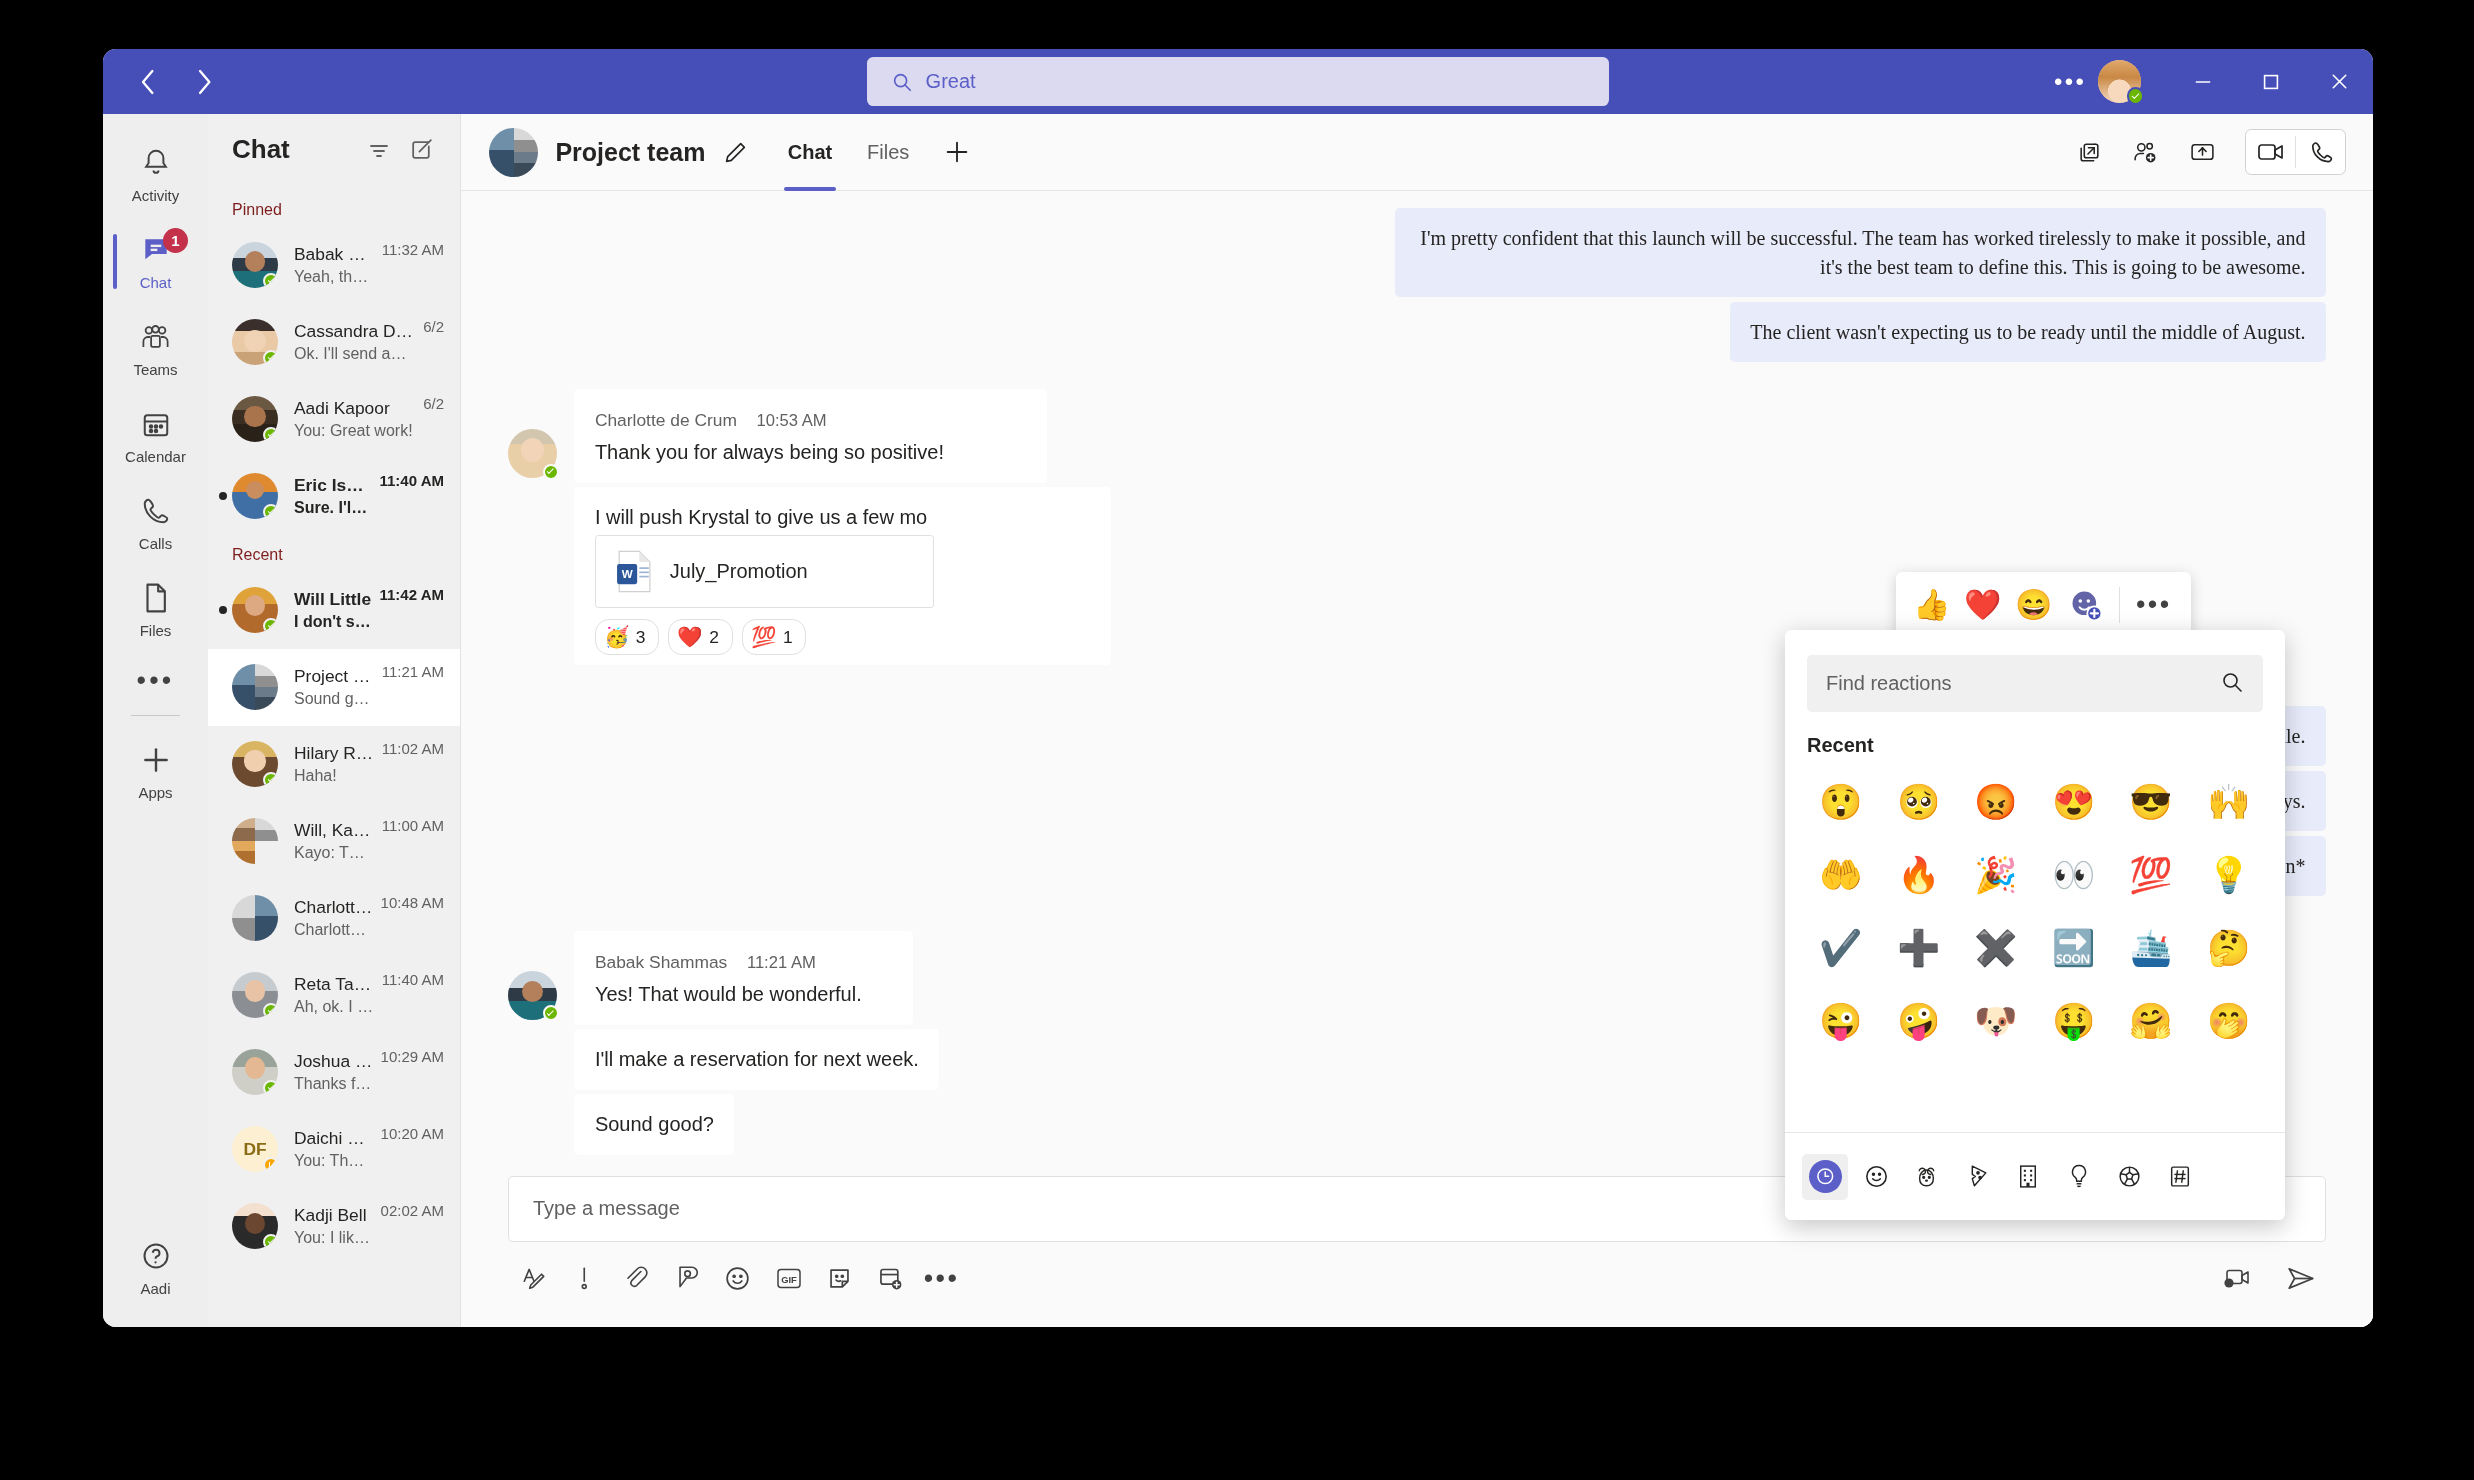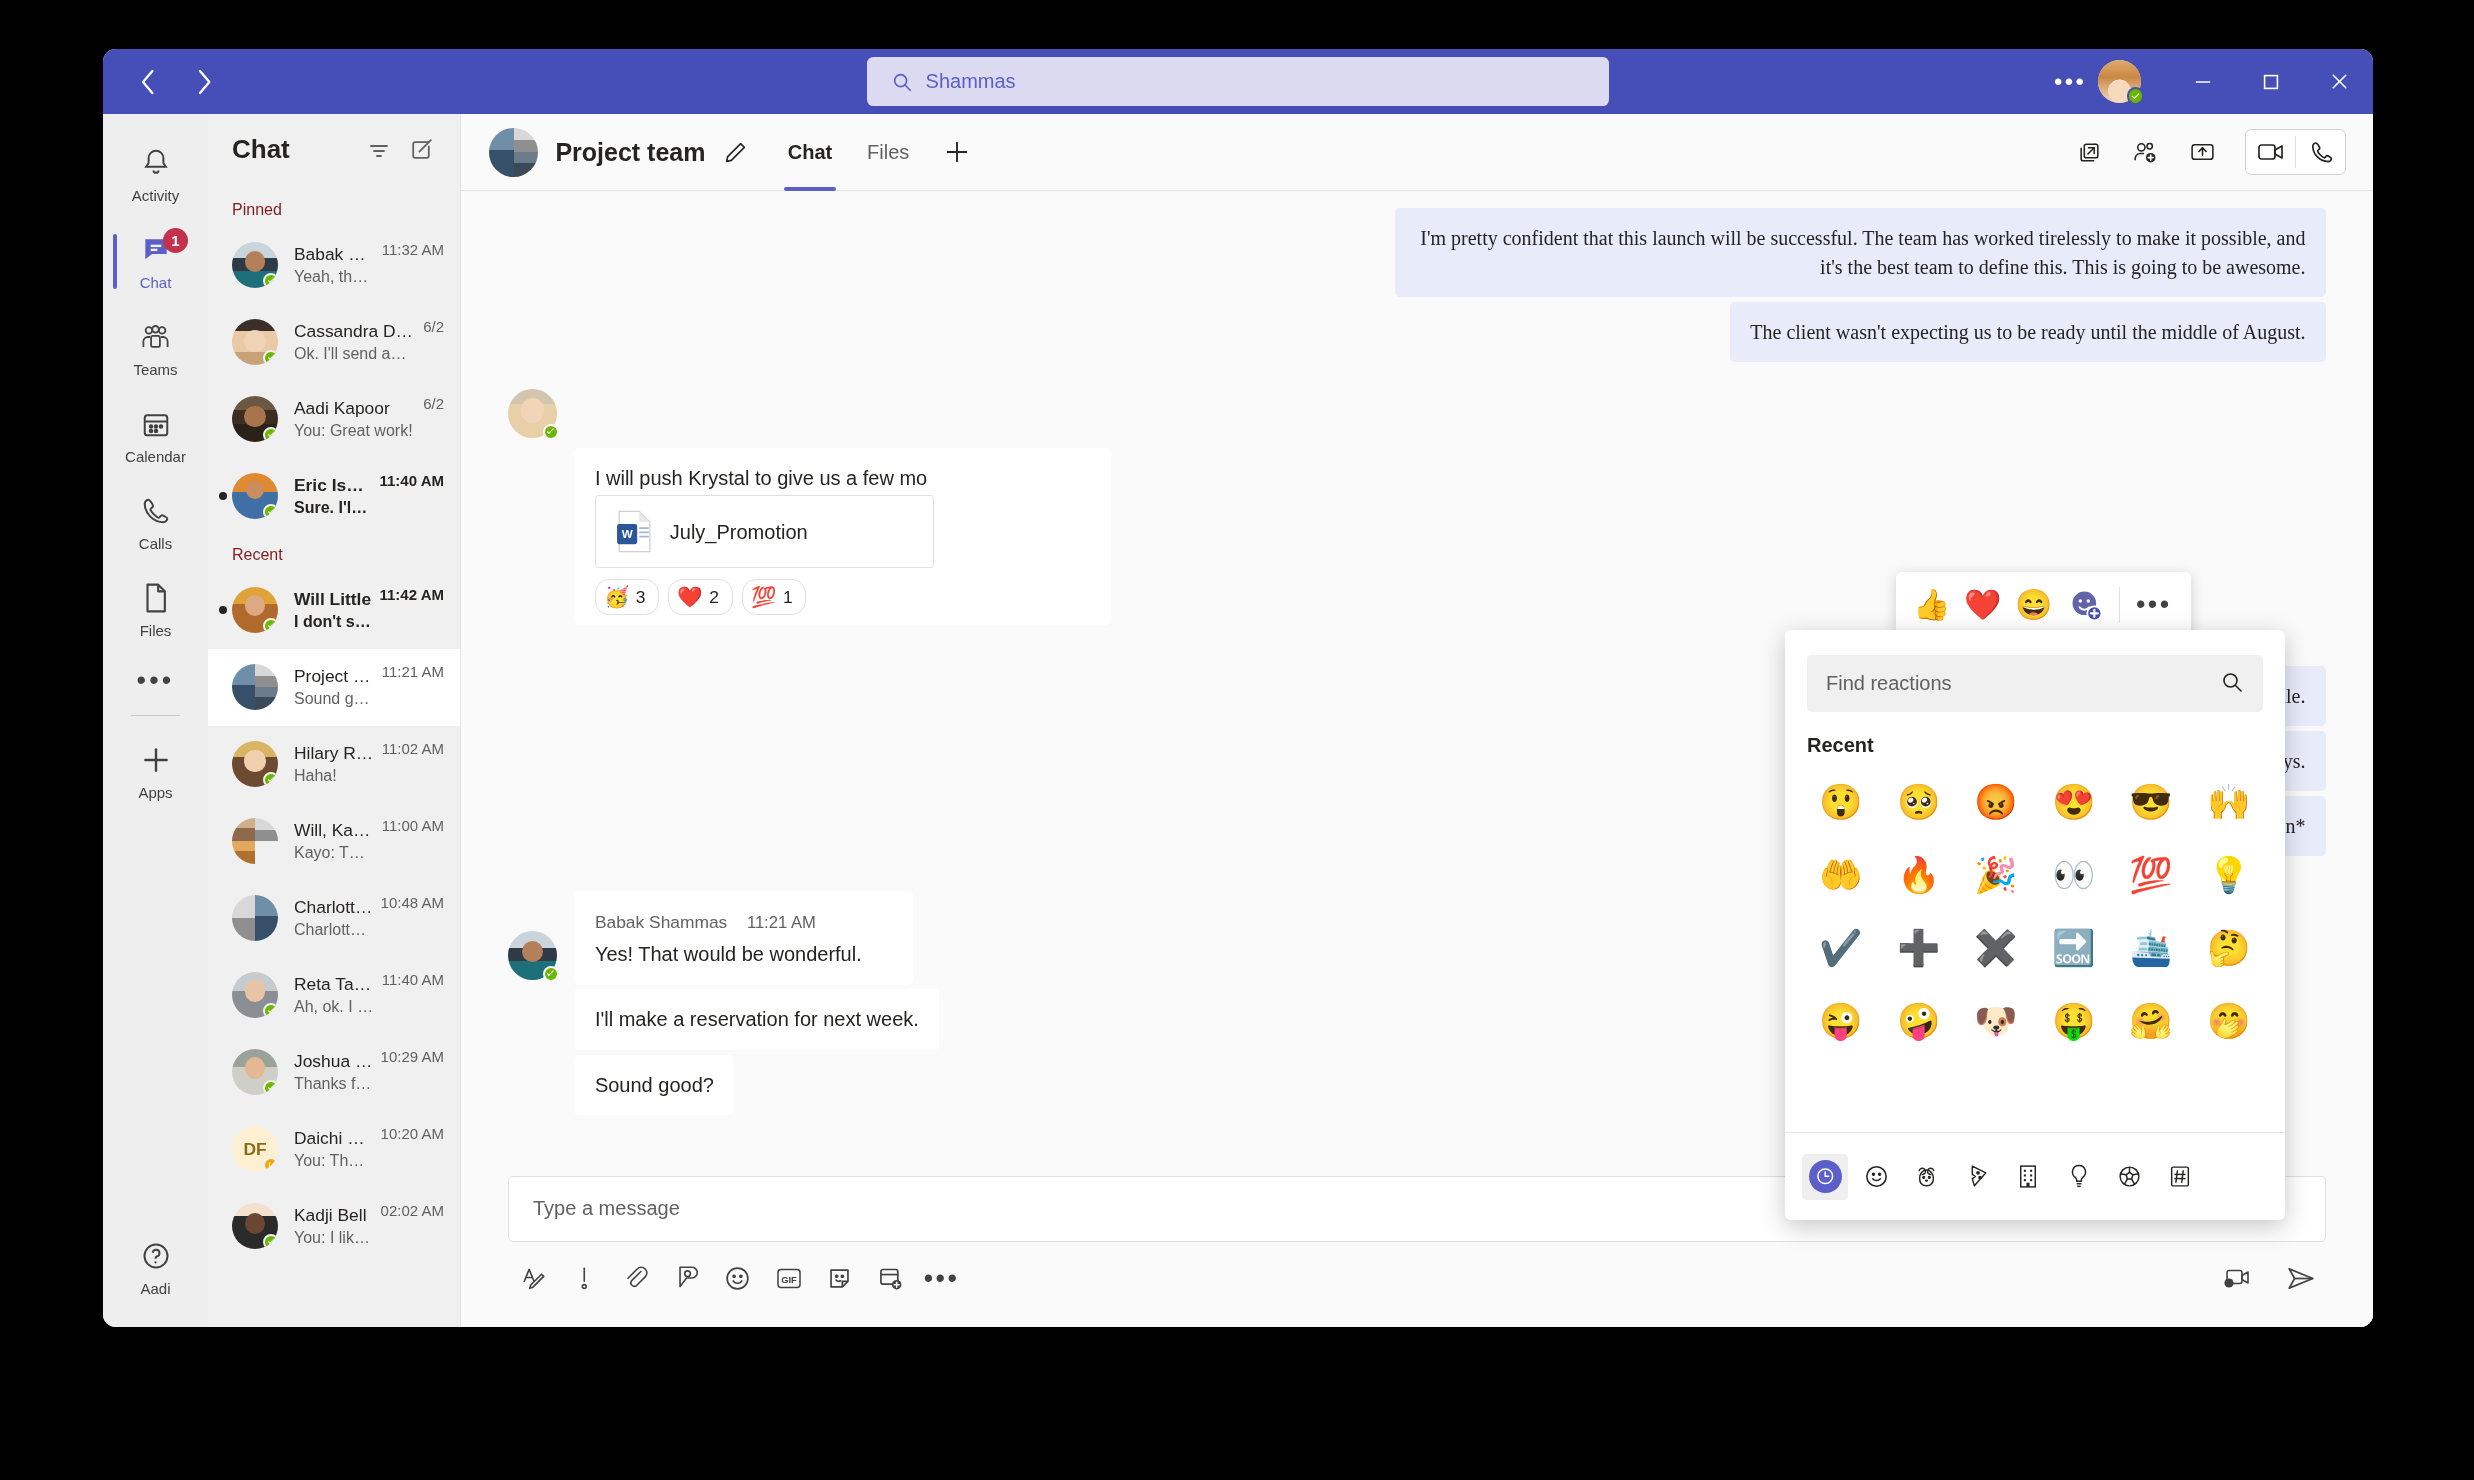--- a/index.html
+++ b/index.html
@@ -445,21 +445,21 @@
       </div>
 
       <div class="searchwrap">
         <div class="searchbox">
           <span class="sicon">
             <svg width="22" height="22" viewBox="0 0 24 24" fill="none" stroke="#5b5fc7" stroke-width="1.8">
                 <circle cx="10.5" cy="10.5" r="6.5"></circle>
                 <line x1="15.3" y1="15.3" x2="21" y2="21" stroke-linecap="round"></line>
               </svg>
           </span>
-          <span class="stext">Shammas</span>
+          <span class="stext">Great</span>
         </div>
       </div>
 
       <div class="tbright">
         <div class="tb-ellipsis">•••</div>
         <div class="avatar-me">
           <div class="hair"></div>
           <div class="presence"></div>
         </div>
         <div class="wbtn">
@@ -853,20 +853,27 @@
           <div class="mrow out">
             <div class="bubble out">The client wasn't expecting us to be ready until the middle of August.</div>
           </div>
 
           <div class="mrow" style="margin-top:27px">
             <div class="msg-av">
               <span class="inner">
                   <span class="f f-charlotte"></span>
                 </span>
               <span class="pres"></span>
+            </div>
+            <div class="bubble in" style="min-width:473px">
+              <div class="mhead">
+                <span class="mname">Charlotte de Crum</span>
+                <span class="mtime">10:53 AM</span>
+              </div>
+              <div>Thank you for always being so positive!</div>
             </div>
           </div>
 
           <div class="mrow" style="margin-top:4.7px">
             <div style="width:49px;margin-right:17.4px;flex:0 0 49px"></div>
             <div class="bubble in" style="min-width:537px;padding-bottom:9.5px">
               <div>I will push Krystal to give us a few mo</div>
               <div class="filecard">
                 <span class="fileicon">
                   <svg width="36" height="43" viewBox="0 0 34 40" style="font-size:25px">

